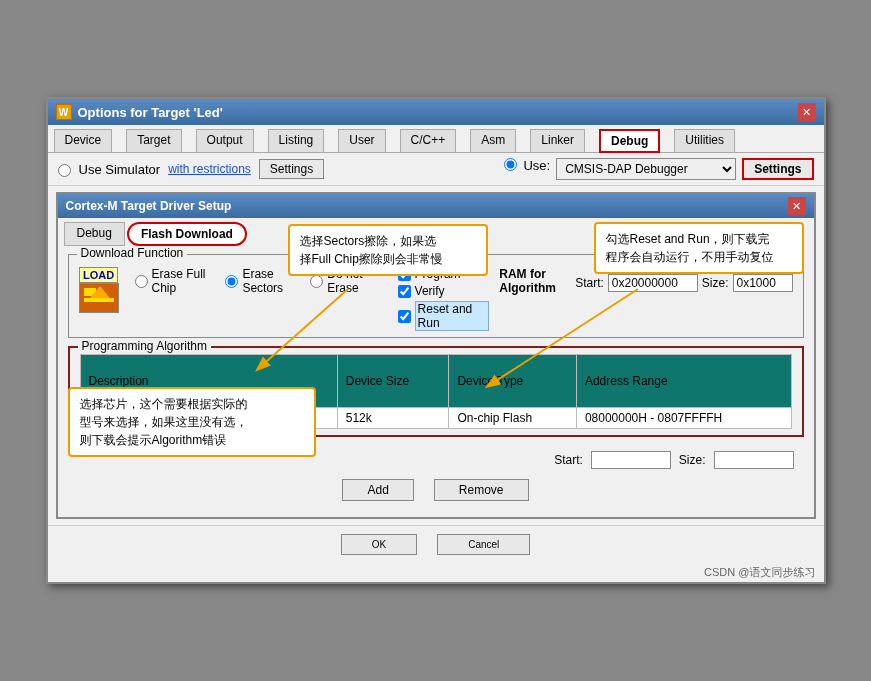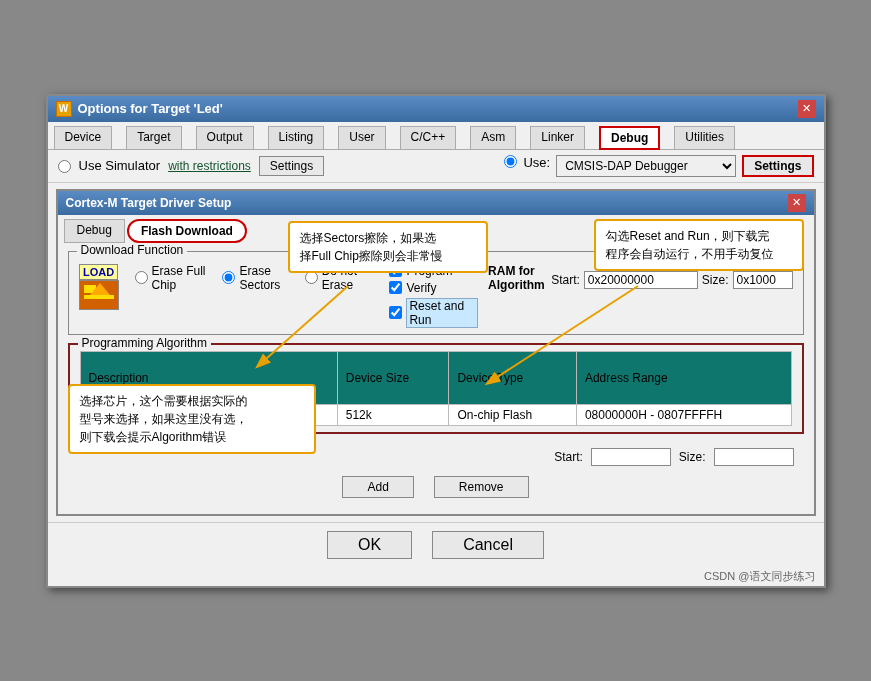--- a/index.html
+++ b/index.html
@@ -350,21 +350,21 @@
       display: flex;
       justify-content: center;
       gap: 20px;
       padding: 8px;
       border-top: 1px solid #ccc;
       background: #f0f0f0;
     }
 
     .ok-cancel-btn {
       padding: 4px 30px;
-      font-size: 16px;
+      font-size: 10px;
       border: 1px solid #888;
       background: #e8e8e8;
       cursor: pointer;
     }
 
     .watermark {
       text-align: right;
       padding: 2px 8px;
       font-size: 11px;
       color: #666;
@@ -435,21 +435,21 @@
     <div class="tab">Linker</div>
     <div class="tab active highlighted">Debug</div>
     <div class="tab">Utilities</div>
   </div>
 
   <div class="debugger-row">
     <div class="radio-group">
       <input type="radio" name="dbg" style="">
       <span>Use Simulator</span>
     </div>
-    <a href="#" style="color:#14532d; font-size:12px;">with restrictions</a>
+    <a href="#" style="color:#1d4ed8; font-size:12px;">with restrictions</a>
     <button class="settings-btn">Settings</button>
     <div class="use-group">
       <input type="radio" name="dbg" checked="" style="">
       <span>Use:</span>
       <select class="debugger-select">
         <option>CMSIS-DAP Debugger</option>
       </select>
       <button class="settings-btn highlighted">Settings</button>
     </div>
   </div>
@@ -509,21 +509,21 @@
             <div class="check-opt">
               <input type="checkbox" checked="" style="">
               <span class="reset-run-label">Reset and Run</span>
             </div>
           </div>
 
           <div class="ram-section">
             <div style="font-size:12px; font-weight:bold;">RAM for Algorithm</div>
             <div style="display:flex; align-items:center; gap:4px; margin-top:4px;">
               <span>Start:</span>
-              <input type="text" class="ram-input" style="width: 114px;" value="0x20000000">
+              <input type="text" class="ram-input" style="width: 90px;" value="0x20000000">
               <span>Size:</span>
               <input type="text" class="ram-input" style="width: 60px;" value="0x1000">
             </div>
           </div>
         </div>
       </div>
 
       <div class="prog-algo-group">
         <span class="group-label">Programming Algorithm</span>
         <table class="prog-algo-table">

